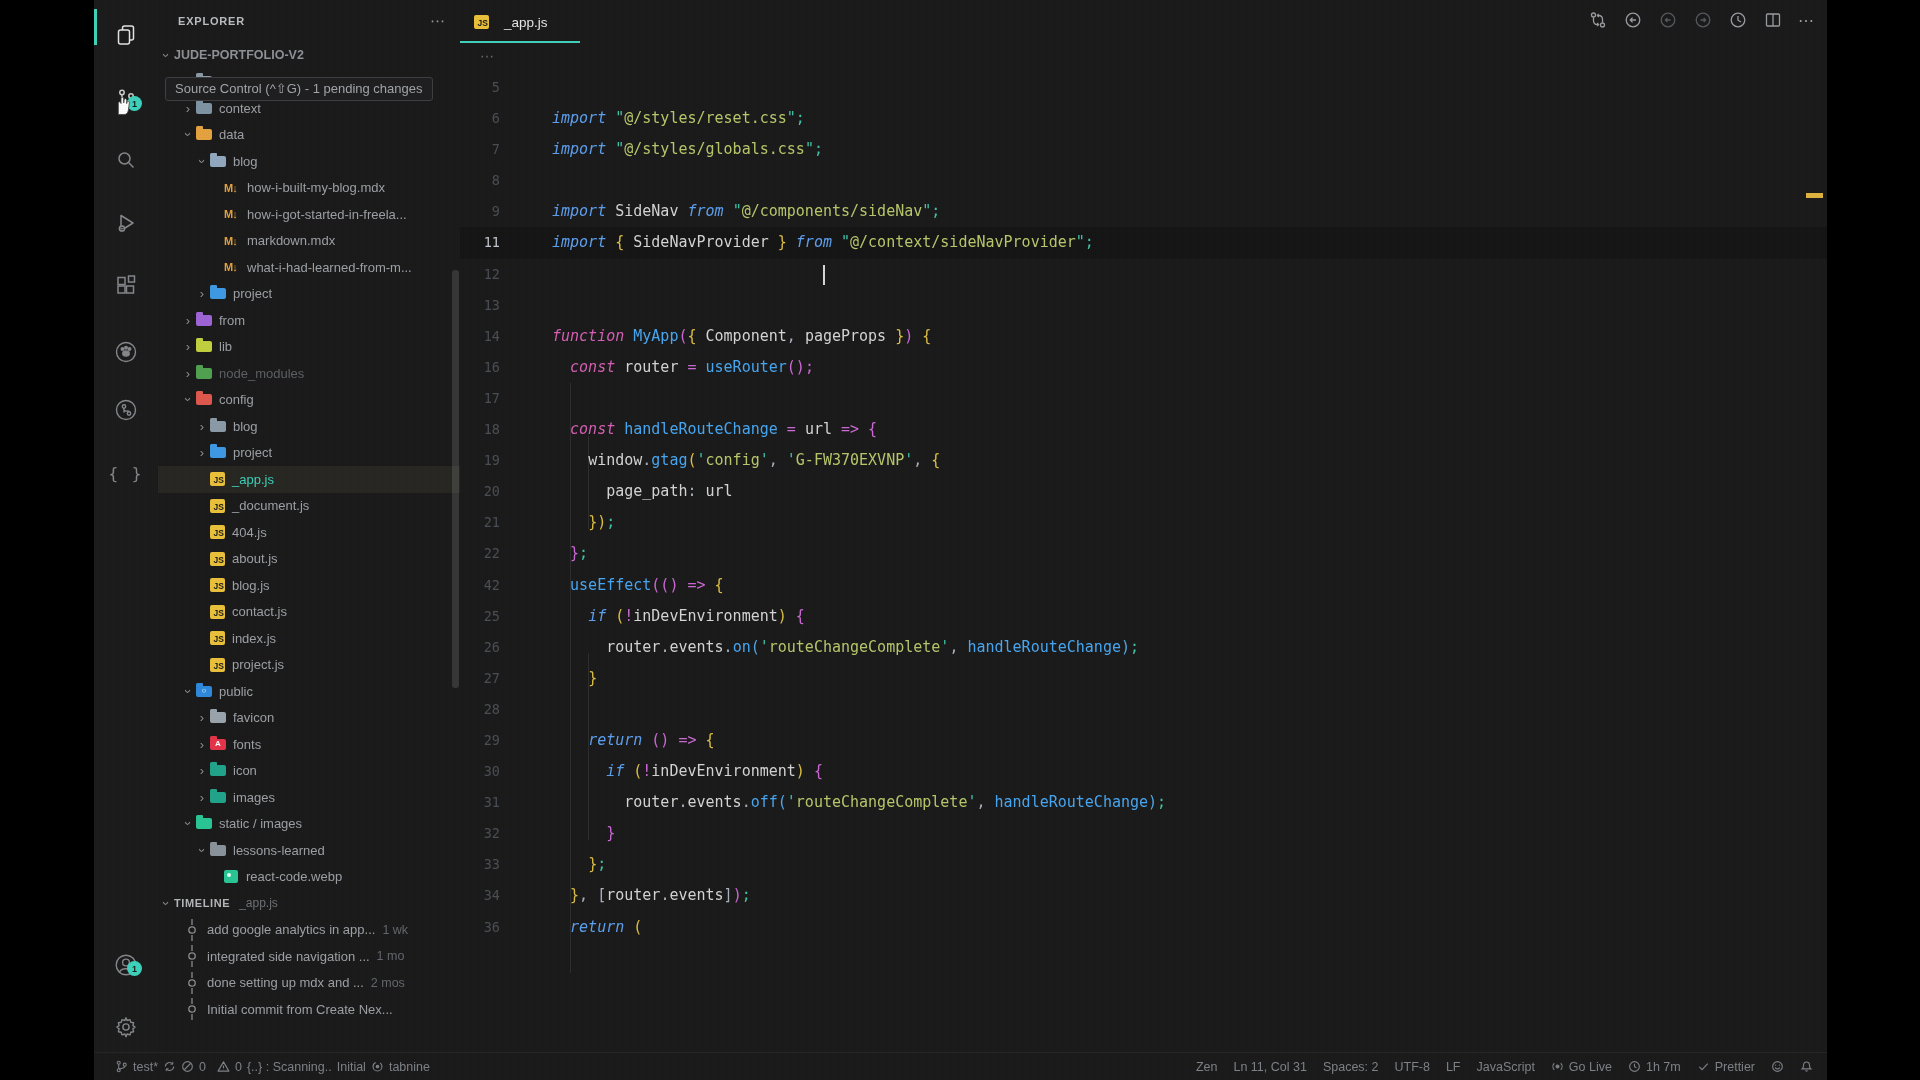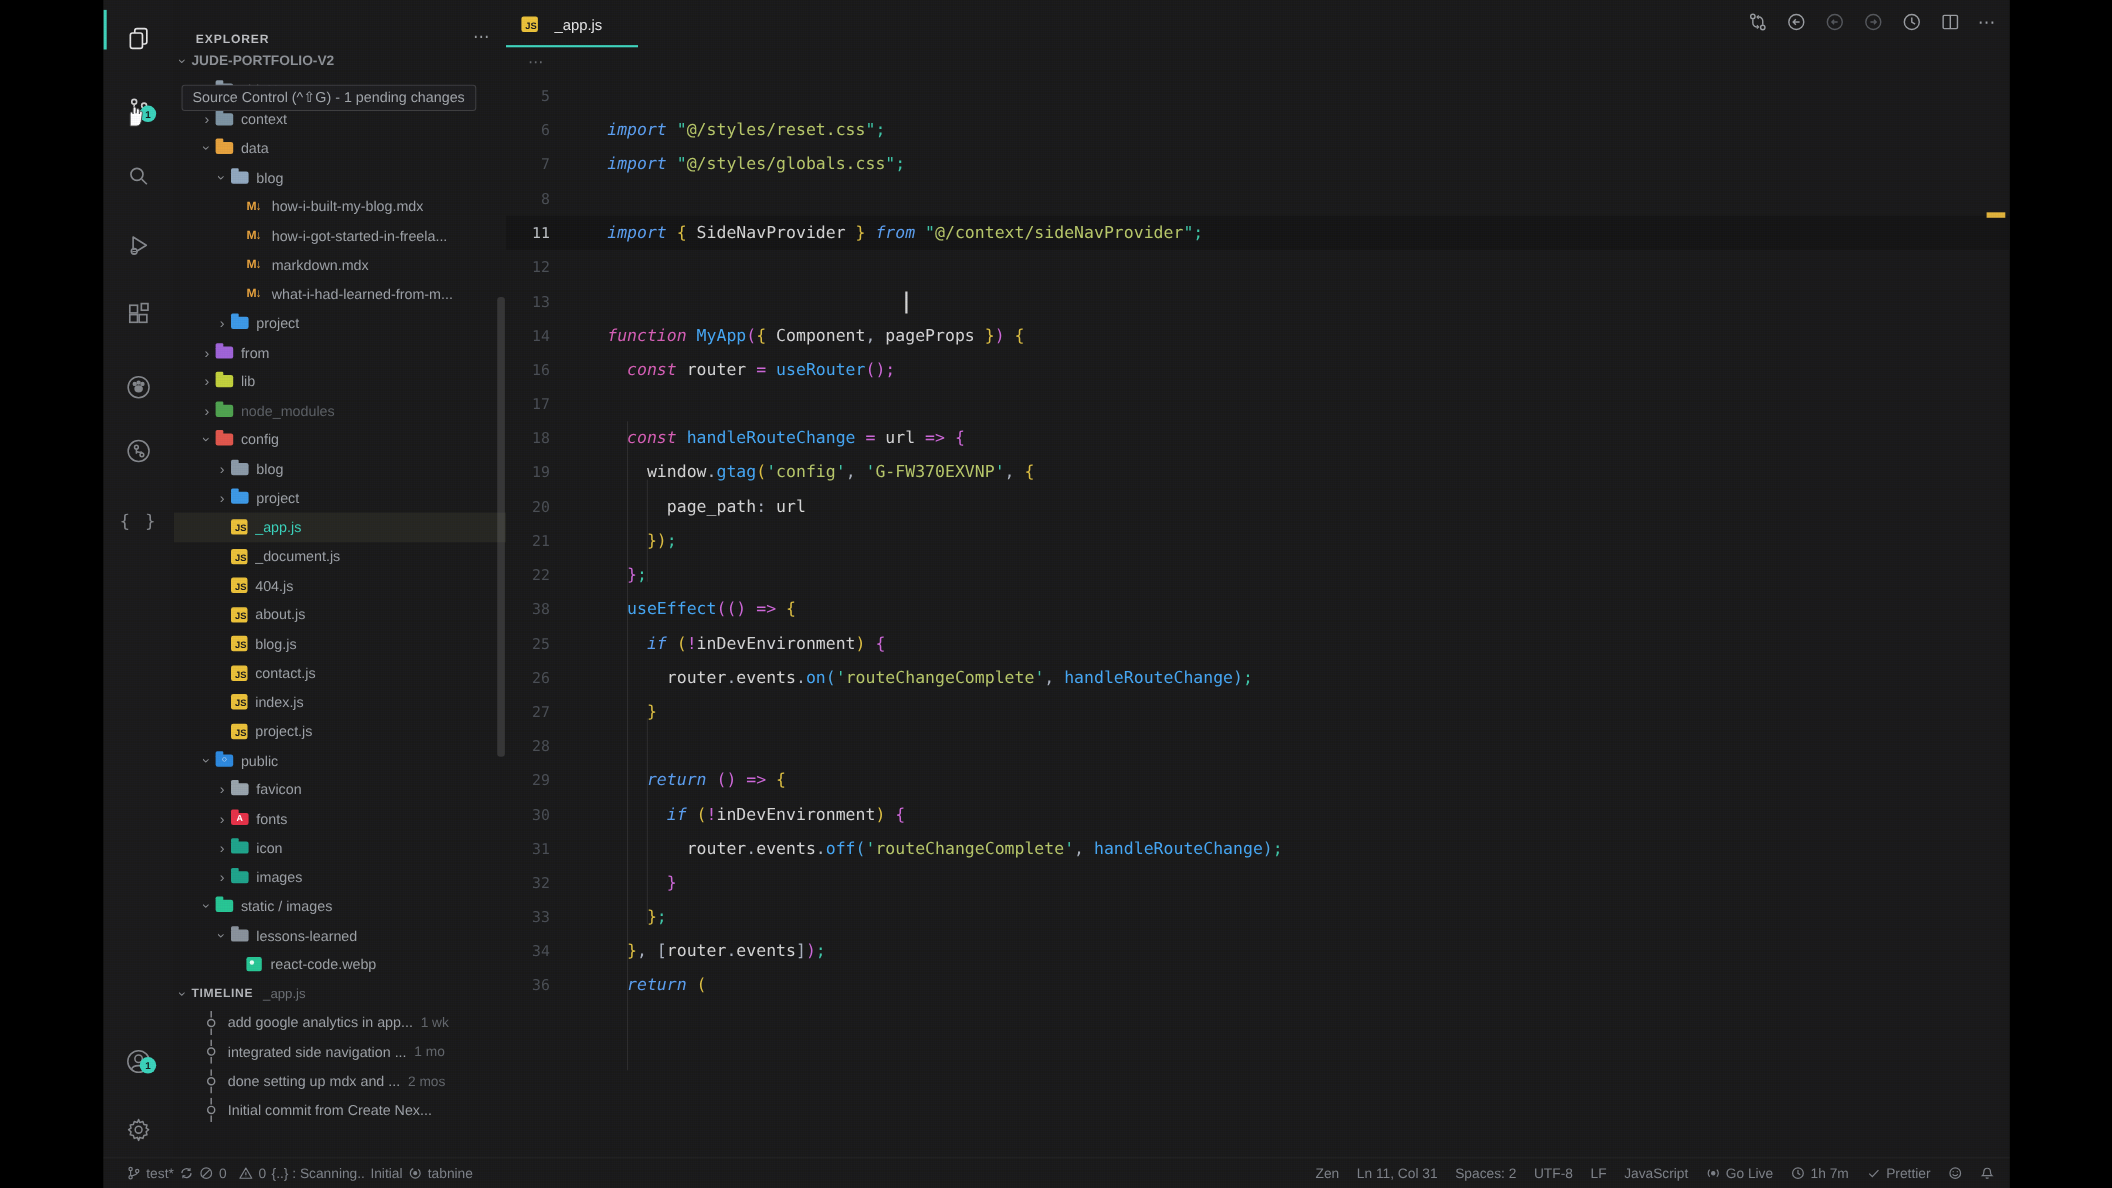--- a/index.html
+++ b/index.html
@@ -14,21 +14,21 @@
   .activitybar{position:absolute;left:0;top:0;width:64px;height:1053px;background:#1a1a1a;border-right:1px solid #222;}
   .ab-item{position:absolute;left:0;width:64px;height:40px;display:flex;align-items:center;justify-content:center;}
   .ab-item svg{display:block;}
   .ab-ind{position:absolute;left:0;top:9px;width:2.5px;height:36px;background:#3FD4BC;}
   .ab-badge{position:absolute;left:33px;top:17px;width:15px;height:15px;border-radius:50%;background:#3BD4BC;
     color:#16201d;font-size:9px;font-weight:bold;display:flex;align-items:center;justify-content:center;z-index:3;}
   .braces-txt{font-family:"DejaVu Sans Mono",monospace;font-size:16px;color:#85888c;letter-spacing:2px;}
   .hand-cursor{position:absolute;left:18px;top:16px;z-index:5;}
   
   .sidebar{position:absolute;left:64px;top:0;width:302px;height:1053px;background:#191919;border-right:1px solid #222;overflow:hidden;}
-  .sb-header{height:42px;display:flex;align-items:flex-end;padding:0 14px 0 20px;}
+  .sb-header{height:42px;display:flex;align-items:center;padding:0 14px 0 20px;}
   .sb-title{font-size:11px;font-weight:bold;letter-spacing:.8px;color:#bdbfc2;}
   .sb-dots{margin-left:auto;color:#9a9da1;font-size:15px;letter-spacing:1px;}
   .trow{height:26.5px;display:flex;align-items:center;font-size:13px;color:#9DA1A6;white-space:nowrap;overflow:hidden;}
   .trow.root .tlabel{font-weight:bold;font-size:12.5px;color:#8E9297;}
   .trow.sel{background:#262621;}
   .trow.sel .tlabel{color:#3BD4BC;}
   .trow.dim .tlabel{color:#5C6065;}
   .chev{width:16px;display:inline-flex;justify-content:center;color:#8a8d91;font-size:13px;flex:0 0 16px;}
   .chev.exp{transform:rotate(90deg);}
   .fico{position:relative;width:16px;height:11px;border-radius:1.5px 2px 2px 2px;margin-right:7px;flex:0 0 16px;display:flex;align-items:center;justify-content:center;}
@@ -420,32 +420,33 @@
       </div>
       <div class="breadcrumb">⋯</div>
       <div class="guide g1"></div>
       <div class="guide g2"></div>
       <div class="guide g3"></div>
       <div id="codelines" class="codelines">
           <div class="cl"><span class="ln">5</span><span class="code"></span></div>
           <div class="cl"><span class="ln">6</span><span class="code"><span class="kb">import</span><span class="pl"> </span><span class="q">"</span><span class="st">@/styles/reset.css</span><span class="q">"</span><span class="sc">;</span></span></div>
           <div class="cl"><span class="ln">7</span><span class="code"><span class="kb">import</span><span class="pl"> </span><span class="q">"</span><span class="st">@/styles/globals.css</span><span class="q">"</span><span class="sc">;</span></span></div>
           <div class="cl"><span class="ln">8</span><span class="code"></span></div>
+          <div class="cl"><span class="ln">9</span><span class="code"><span class="kb">import</span><span class="pl"> </span><span class="v">SideNav</span><span class="pl"> </span><span class="kb">from</span><span class="pl"> </span><span class="q">"</span><span class="st">@/components/sideNav</span><span class="q">"</span><span class="sc">;</span></span></div>
           <div class="cl hl"><span class="ln">11</span><span class="code"><span class="kb">import</span><span class="pl"> </span><span class="py">{</span><span class="pl"> </span><span class="v">SideNavProvider</span><span class="pl"> </span><span class="py">}</span><span class="pl"> </span><span class="kb">from</span><span class="pl"> </span><span class="q">"</span><span class="st">@/context/sideNavProvider</span><span class="q">"</span><span class="sc">;</span></span></div>
           <div class="cl"><span class="ln">12</span><span class="code"></span></div>
           <div class="cl"><span class="ln">13</span><span class="code"></span></div>
           <div class="cl"><span class="ln">14</span><span class="code"><span class="kp">function</span><span class="pl"> </span><span class="fn">MyApp</span><span class="pp">(</span><span class="py">{</span><span class="pl"> </span><span class="v">Component</span><span class="cm">,</span><span class="pl"> </span><span class="v">pageProps</span><span class="pl"> </span><span class="py">}</span><span class="pp">)</span><span class="pl"> </span><span class="py">{</span></span></div>
           <div class="cl"><span class="ln">16</span><span class="code"><span class="pl">  </span><span class="kp">const</span><span class="pl"> </span><span class="v">router</span><span class="pl"> </span><span class="pp">=</span><span class="pl"> </span><span class="fn">useRouter</span><span class="pp">()</span><span class="pp">;</span></span></div>
           <div class="cl"><span class="ln">17</span><span class="code"></span></div>
           <div class="cl"><span class="ln">18</span><span class="code"><span class="pl">  </span><span class="kp">const</span><span class="pl"> </span><span class="fn">handleRouteChange</span><span class="pl"> </span><span class="pp">=</span><span class="pl"> </span><span class="v">url</span><span class="pl"> </span><span class="pp">=&gt;</span><span class="pl"> </span><span class="pp">{</span></span></div>
           <div class="cl"><span class="ln">19</span><span class="code"><span class="pl">    </span><span class="v">window</span><span class="cm">.</span><span class="fn">gtag</span><span class="py">(</span><span class="q">'</span><span class="st">config</span><span class="q">'</span><span class="cm">,</span><span class="pl"> </span><span class="q">'</span><span class="st">G-FW370EXVNP</span><span class="q">'</span><span class="cm">,</span><span class="pl"> </span><span class="py">{</span></span></div>
           <div class="cl"><span class="ln">20</span><span class="code"><span class="pl">      </span><span class="v">page_path</span><span class="cm">:</span><span class="pl"> </span><span class="v">url</span></span></div>
           <div class="cl"><span class="ln">21</span><span class="code"><span class="pl">    </span><span class="py">})</span><span class="sc">;</span></span></div>
           <div class="cl"><span class="ln">22</span><span class="code"><span class="pl">  </span><span class="pp">}</span><span class="sc">;</span></span></div>
-          <div class="cl"><span class="ln">38</span><span class="code"><span class="pl">  </span><span class="fn">useEffect</span><span class="pp">(()</span><span class="pl"> </span><span class="pp">=&gt;</span><span class="pl"> </span><span class="py">{</span></span></div>
+          <div class="cl"><span class="ln">42</span><span class="code"><span class="pl">  </span><span class="fn">useEffect</span><span class="pp">(()</span><span class="pl"> </span><span class="pp">=&gt;</span><span class="pl"> </span><span class="py">{</span></span></div>
           <div class="cl"><span class="ln">25</span><span class="code"><span class="pl">    </span><span class="kb">if</span><span class="pl"> </span><span class="py">(</span><span class="pp">!</span><span class="v">inDevEnvironment</span><span class="py">)</span><span class="pl"> </span><span class="pp">{</span></span></div>
           <div class="cl"><span class="ln">26</span><span class="code"><span class="pl">      </span><span class="v">router</span><span class="cm">.</span><span class="v">events</span><span class="cm">.</span><span class="fn">on</span><span class="pb">(</span><span class="q">'</span><span class="st">routeChangeComplete</span><span class="q">'</span><span class="cm">,</span><span class="pl"> </span><span class="fn">handleRouteChange</span><span class="pb">)</span><span class="sc">;</span></span></div>
           <div class="cl"><span class="ln">27</span><span class="code"><span class="pl">    </span><span class="py">}</span></span></div>
           <div class="cl"><span class="ln">28</span><span class="code"></span></div>
           <div class="cl"><span class="ln">29</span><span class="code"><span class="pl">    </span><span class="kb">return</span><span class="pl"> </span><span class="pp">()</span><span class="pl"> </span><span class="pp">=&gt;</span><span class="pl"> </span><span class="py">{</span></span></div>
           <div class="cl"><span class="ln">30</span><span class="code"><span class="pl">      </span><span class="kb">if</span><span class="pl"> </span><span class="py">(</span><span class="pp">!</span><span class="v">inDevEnvironment</span><span class="py">)</span><span class="pl"> </span><span class="pp">{</span></span></div>
           <div class="cl"><span class="ln">31</span><span class="code"><span class="pl">        </span><span class="v">router</span><span class="cm">.</span><span class="v">events</span><span class="cm">.</span><span class="fn">off</span><span class="pb">(</span><span class="q">'</span><span class="st">routeChangeComplete</span><span class="q">'</span><span class="cm">,</span><span class="pl"> </span><span class="fn">handleRouteChange</span><span class="pb">)</span><span class="sc">;</span></span></div>
           <div class="cl"><span class="ln">32</span><span class="code"><span class="pl">      </span><span class="pp">}</span></span></div>
           <div class="cl"><span class="ln">33</span><span class="code"><span class="pl">    </span><span class="py">}</span><span class="sc">;</span></span></div>
           <div class="cl"><span class="ln">34</span><span class="code"><span class="pl">  </span><span class="py">}</span><span class="cm">,</span><span class="pl"> </span><span class="cm">[</span><span class="v">router</span><span class="cm">.</span><span class="v">events</span><span class="cm">]</span><span class="pp">)</span><span class="sc">;</span></span></div>

